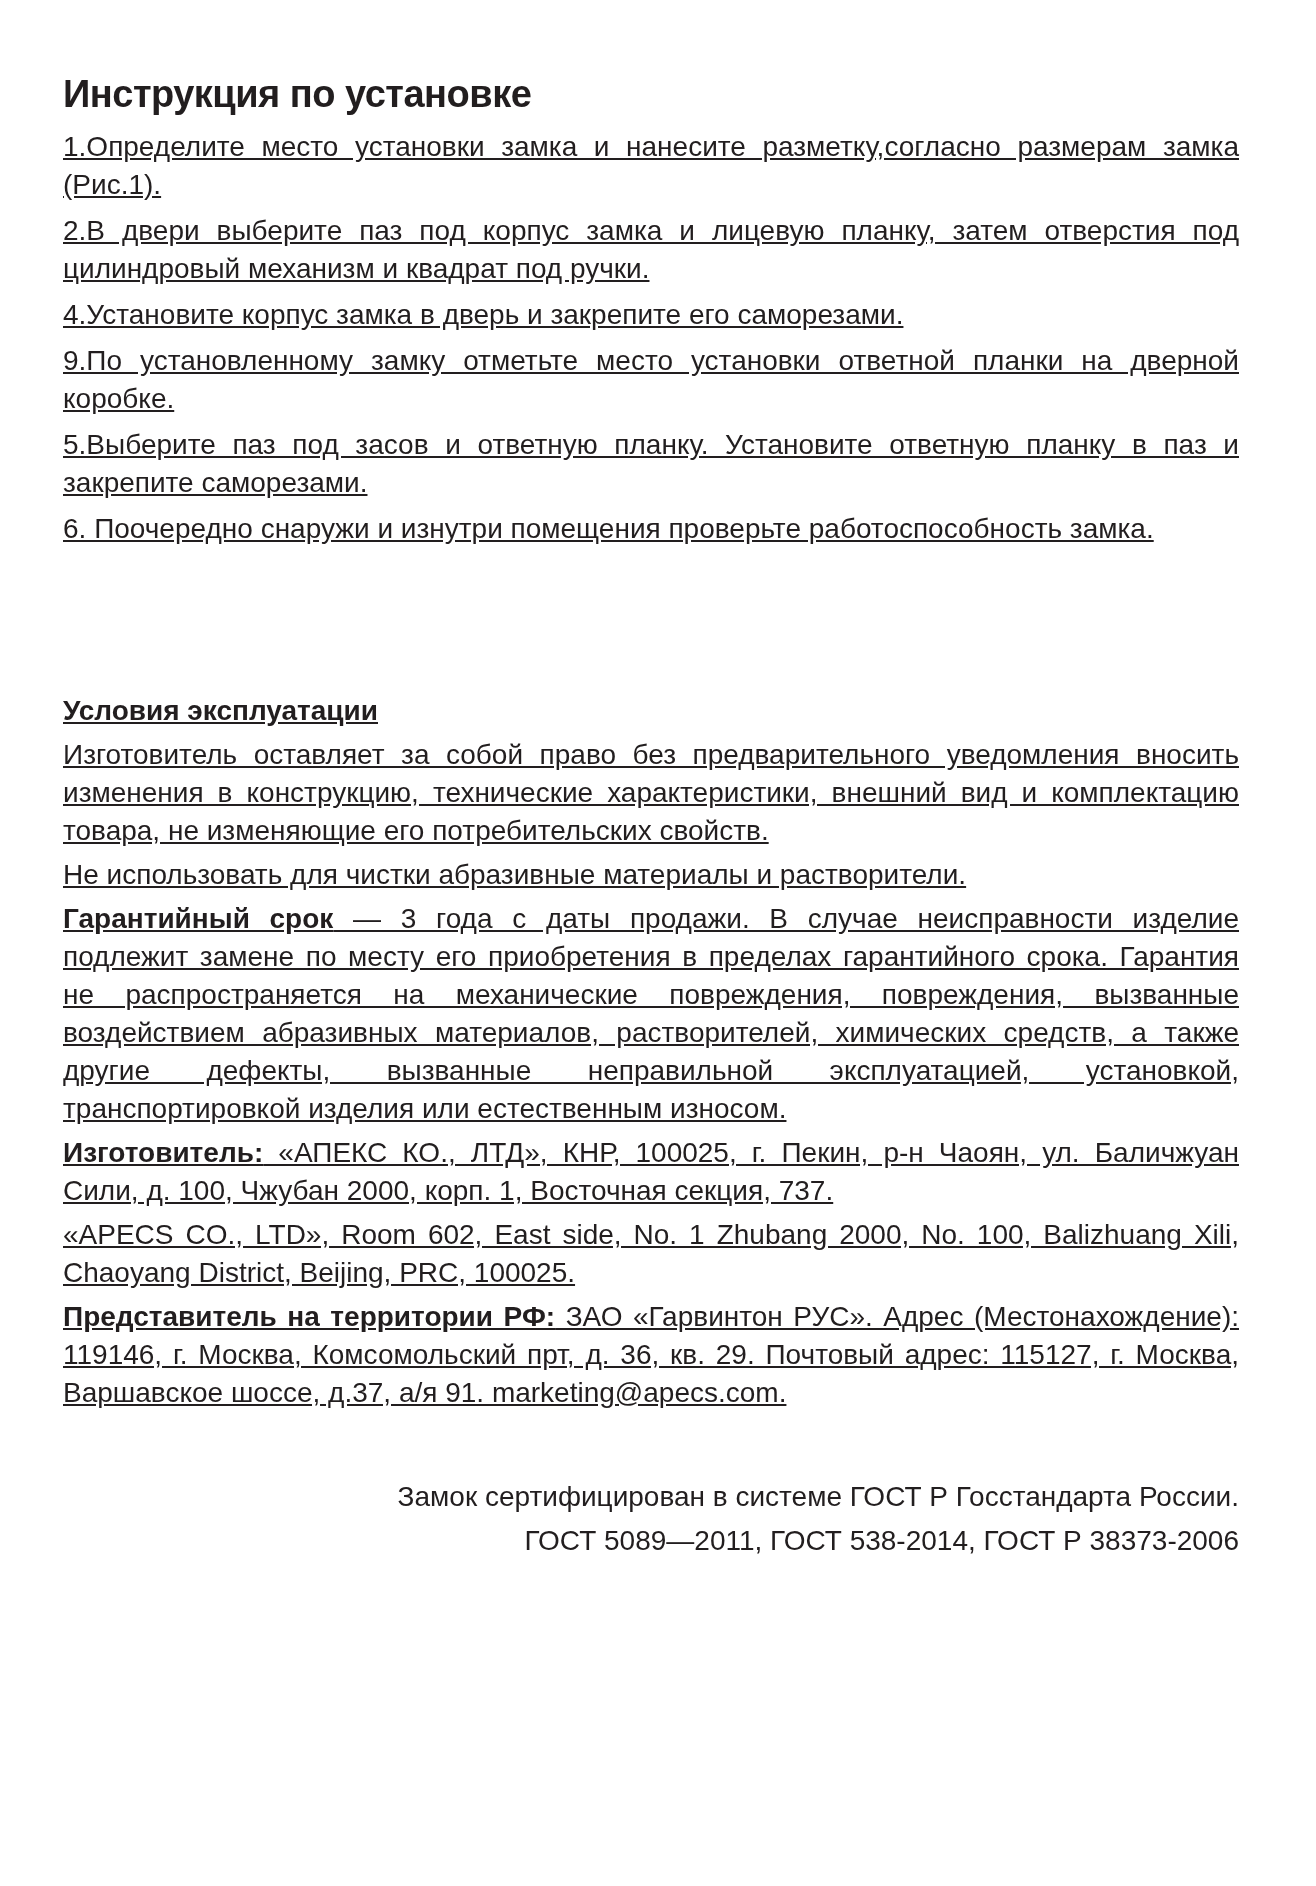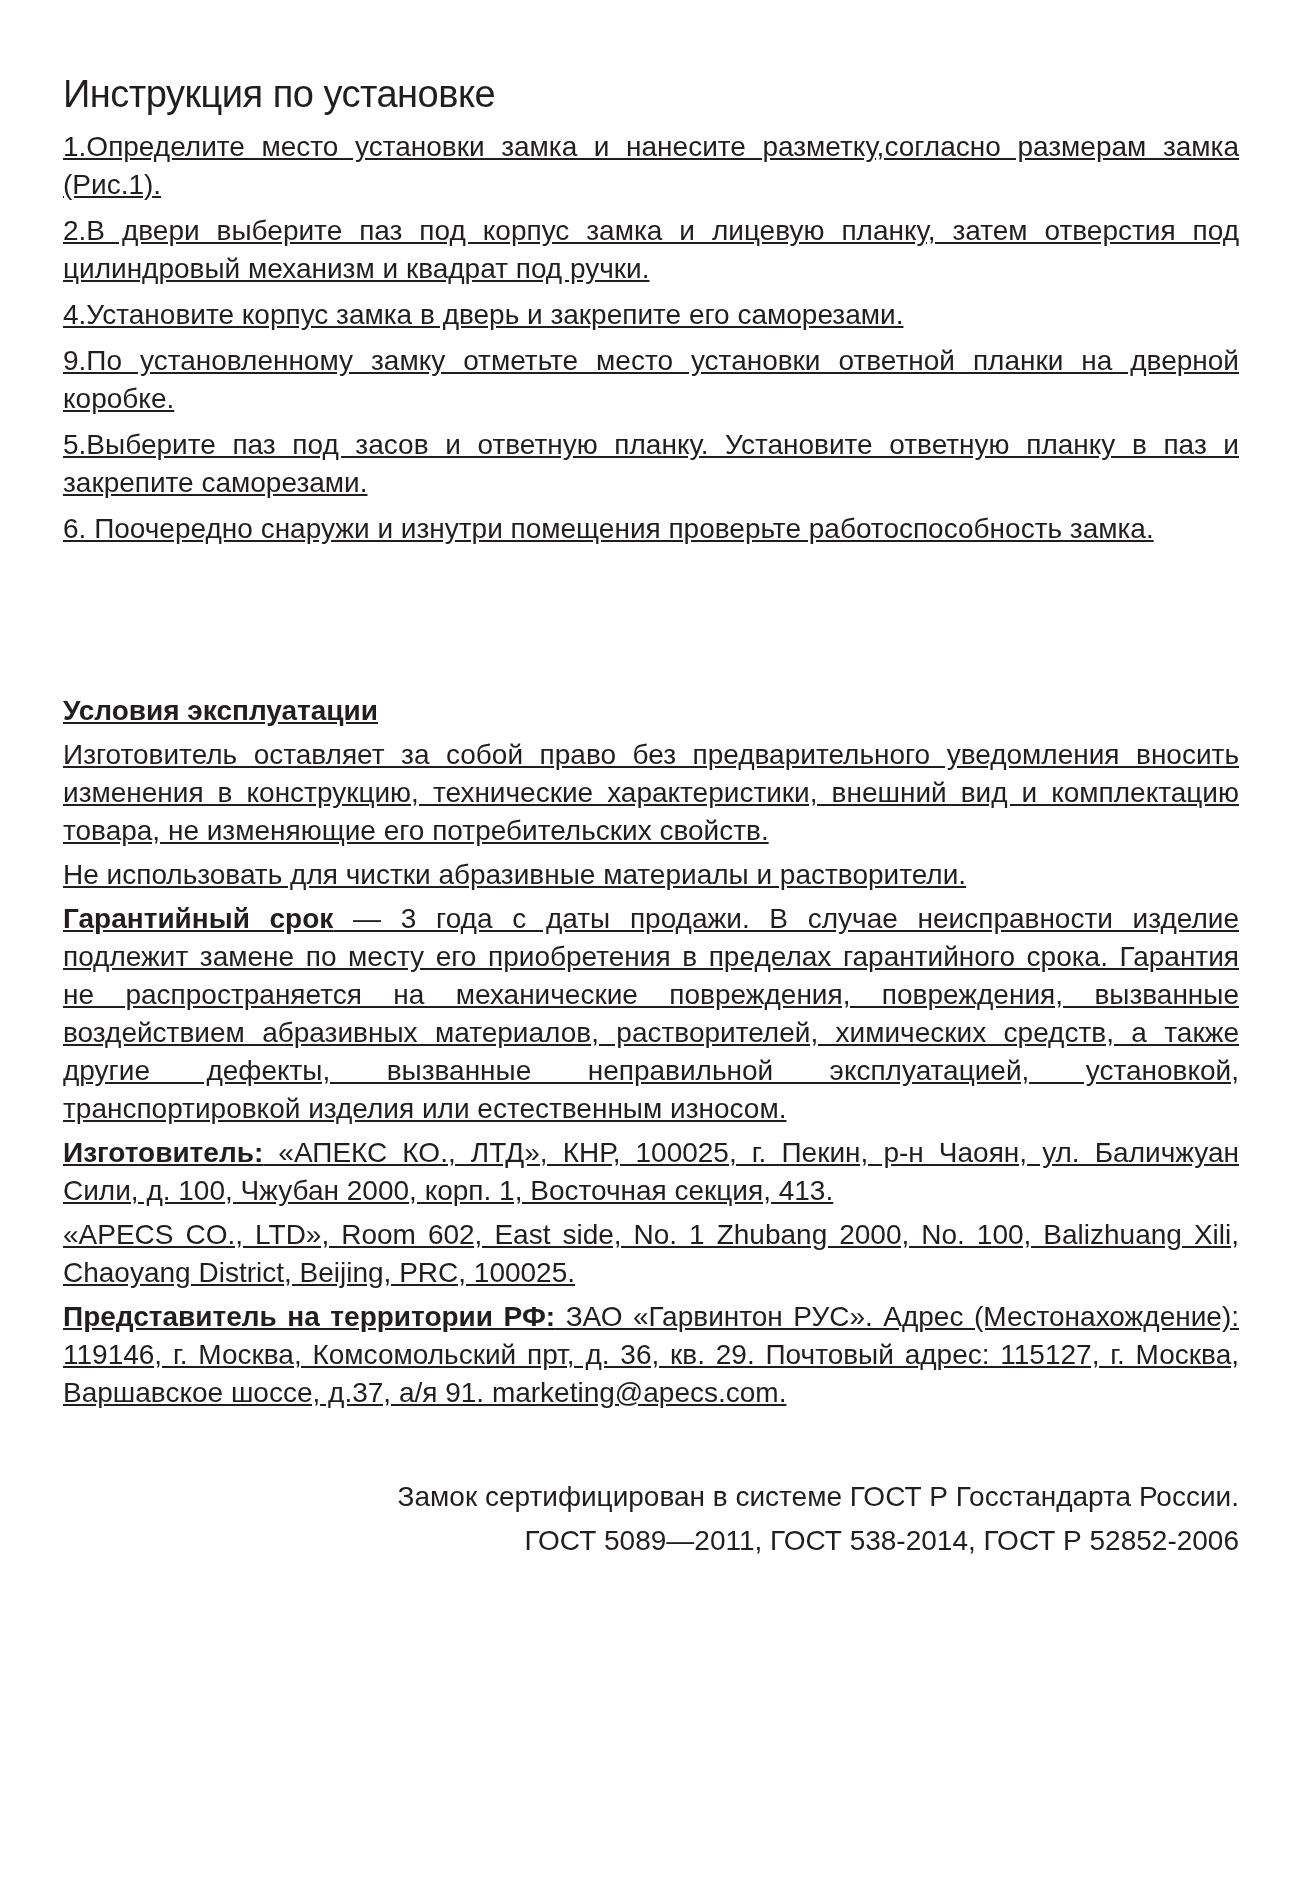--- a/index.html
+++ b/index.html
@@ -18,21 +18,21 @@
   }
   .content {
     position: absolute;
     left: 63px;
     top: 72px;
     width: 1176px;
   }
   .title {
     font-size: 38px;
     line-height: 44px;
-    font-weight: 400;
+    font-weight: 700;
     margin: 0 0 12px 0;
     letter-spacing: -0.5px;
   }
   .para {
     font-size: 28px;
     line-height: 38px;
     margin: 0 0 8px 0;
     text-align: justify;
     text-decoration: underline;
   }
@@ -78,26 +78,26 @@
     <div class="section-spacer"></div>
 
     <p class="para tight bold">Условия эксплуатации</p>
 
     <p class="para tight">Изготовитель оставляет за собой право без предварительного уведомления вносить изменения в конструкцию, технические характеристики, внешний вид и комплектацию товара, не изменяющие его потребительских свойств.</p>
 
     <p class="para tight">Не использовать для чистки абразивные материалы и растворители.</p>
 
     <p class="para tight"><span class="bold">Гарантийный срок</span><span> — 3 года с даты продажи. В случае неисправности изделие подлежит замене по месту его приобретения в пределах гарантийного срока. Гарантия не распространяется на механические повреждения, повреждения, вызванные воздействием абразивных материалов, растворителей, химических средств, а также другие дефекты, вызванные неправильной эксплуатацией, установкой, транспортировкой изделия или естественным износом.</span></p>
 
-    <p class="para tight"><span class="bold">Изготовитель:</span><span> «АПЕКС КО., ЛТД», КНР, 100025, г. Пекин, р-н Чаоян, ул. Баличжуан Сили, д. 100, Чжубан 2000, корп. 1, Восточная секция, 413.</span></p>
+    <p class="para tight"><span class="bold">Изготовитель:</span><span> «АПЕКС КО., ЛТД», КНР, 100025, г. Пекин, р-н Чаоян, ул. Баличжуан Сили, д. 100, Чжубан 2000, корп. 1, Восточная секция, 737.</span></p>
 
     <p class="para tight">«APECS CO., LTD», Room 602, East side, No. 1 Zhubang 2000, No. 100, Balizhuang Xili, Chaoyang District, Beijing, PRC, 100025.</p>
 
     <p class="para tight"><span class="bold">Представитель на территории РФ:</span><span> ЗАО «Гарвинтон РУС». Адрес (Местонахождение): 119146, г. Москва, Комсомольский прт, д. 36, кв. 29. Почтовый адрес: 115127, г. Москва, Варшавское шоссе, д.37, а/я 91. marketing@apecs.com.</span></p>
 
     <div class="cert-spacer"></div>
 
     <p class="cert-line">Замок сертифицирован в системе ГОСТ Р Госстандарта России.</p>
 
-    <p class="cert-line">ГОСТ 5089—2011, ГОСТ 538-2014, ГОСТ Р 52852-2006</p>
+    <p class="cert-line">ГОСТ 5089—2011, ГОСТ 538-2014, ГОСТ Р 38373-2006</p>
 
   </div>
 </div>
 
 </body></html>

